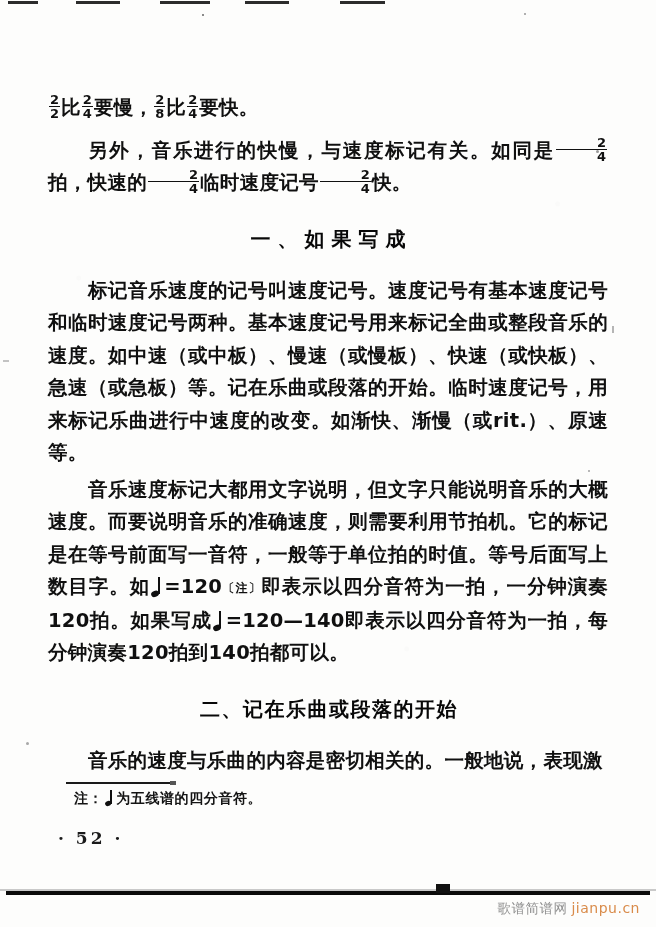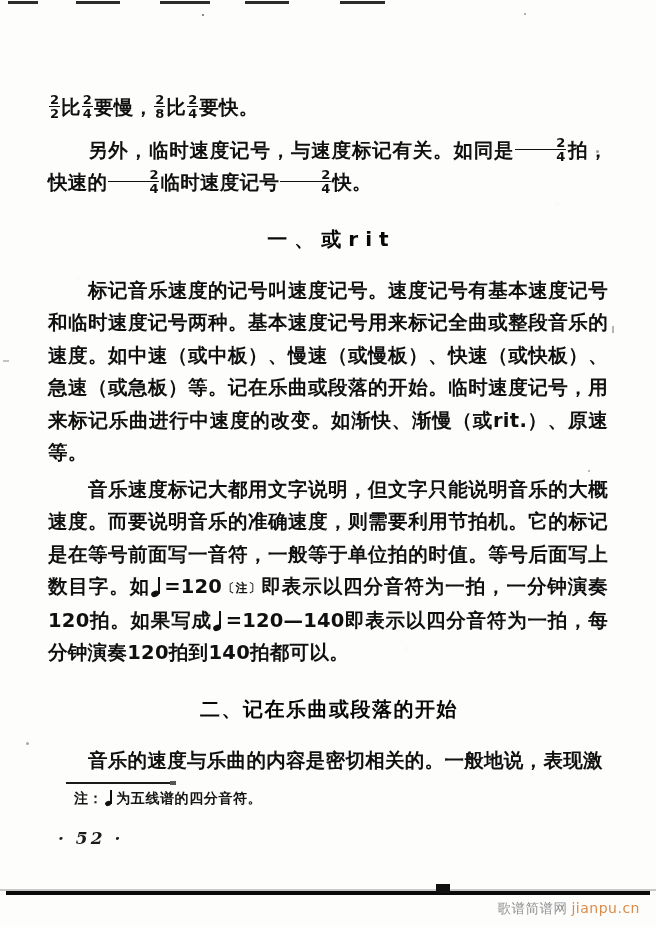--- a/index.html
+++ b/index.html
@@ -180,21 +180,20 @@
   .footnote .note .stem { height: 13.5px; width: 1.8px; right: 1px; bottom: 2.5px; }
 
   
   .page-number {
     position: absolute;
     left: 58px;
     top: 828px;
     font-family: "DejaVu Serif", "Liberation Serif", serif;
     font-size: 17px;
     font-weight: 600;
-    font-style: italic;
     letter-spacing: 3px;
     color: #1a1a1a;
   }
 
   
   .bottom-band {
     position: absolute;
     left: 6px;
     top: 891px;
     width: 644px;
@@ -263,25 +262,25 @@
 
   <div class="content">
 
     <p class="para">
       <span class="frac"><span class="num">2</span><span class="den">2</span></span><span>比</span><span class="frac"><span class="num">2</span><span class="den">4</span></span><span>要慢，</span><span class="frac"><span class="num">2</span><span class="den">8</span></span><span>比</span><span class="frac"><span class="num">2</span><span class="den">4</span></span><span>要快。</span>
     </p>
 
     <div class="block-gap"></div>
 
     <p class="para indent">
-      <span>另外，临时速度记号，与速度标记有关。如同是</span><span class="frac"><span class="num">2</span><span class="den">4</span></span><span>拍，快速的</span><span class="frac"><span class="num">2</span><span class="den">4</span></span><span>临时速度记号</span><span class="frac"><span class="num">2</span><span class="den">4</span></span><span>快。</span>
+      <span>另外，音乐进行的快慢，与速度标记有关。如同是</span><span class="frac"><span class="num">2</span><span class="den">4</span></span><span>拍，快速的</span><span class="frac"><span class="num">2</span><span class="den">4</span></span><span>临时速度记号</span><span class="frac"><span class="num">2</span><span class="den">4</span></span><span>快。</span>
     </p>
 
     <div class="h-space-top"></div>
-    <p class="heading heading-1">一、或rit</p>
+    <p class="heading heading-1">一、如果写成</p>
     <div class="h-space-bot"></div>
 
     <p class="para indent">标记音乐速度的记号叫速度记号。速度记号有基本速度记号和临时速度记号两种。基本速度记号用来标记全曲或整段音乐的速度。如中速（或中板）、慢速（或慢板）、快速（或快板）、急速（或急板）等。记在乐曲或段落的开始。临时速度记号，用来标记乐曲进行中速度的改变。如渐快、渐慢（或rit.）、原速等。</p>
 
     <p class="para indent">
       <span>音乐速度标记大都用文字说明，但文字只能说明音乐的大概速度。而要说明音乐的准确速度，则需要利用节拍机。它的标记是在等号前面写一音符，一般等于单位拍的时值。等号后面写上数目字。如</span><span class="note"><span class="head"></span><span class="stem"></span></span><span class="num-run">=120</span><span class="supnote">〔注〕</span><span>即表示以四分音符为一拍，一分钟演奏120拍。如果写成</span><span class="note"><span class="head"></span><span class="stem"></span></span><span class="num-run">=120—140</span><span>即表示以四分音符为一拍，每分钟演奏120拍到140拍都可以。</span>
     </p>
 
 
     <div class="h-space-top"></div>

